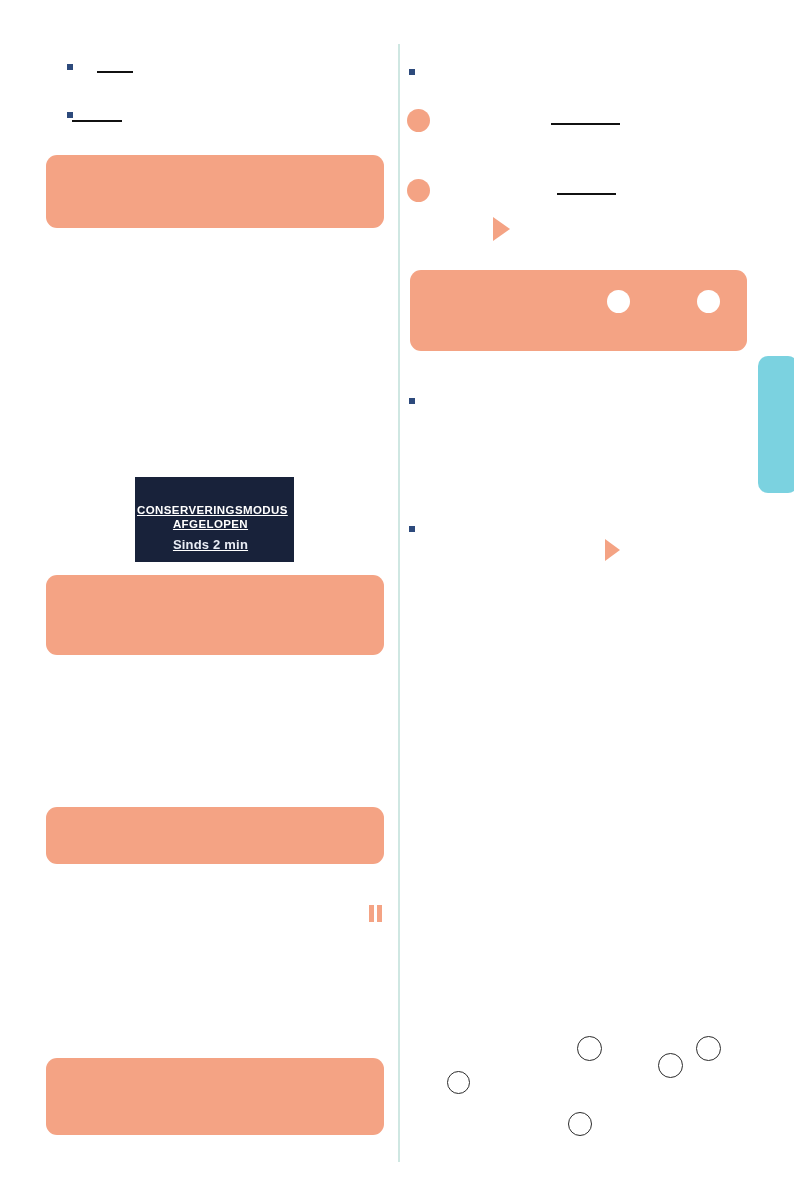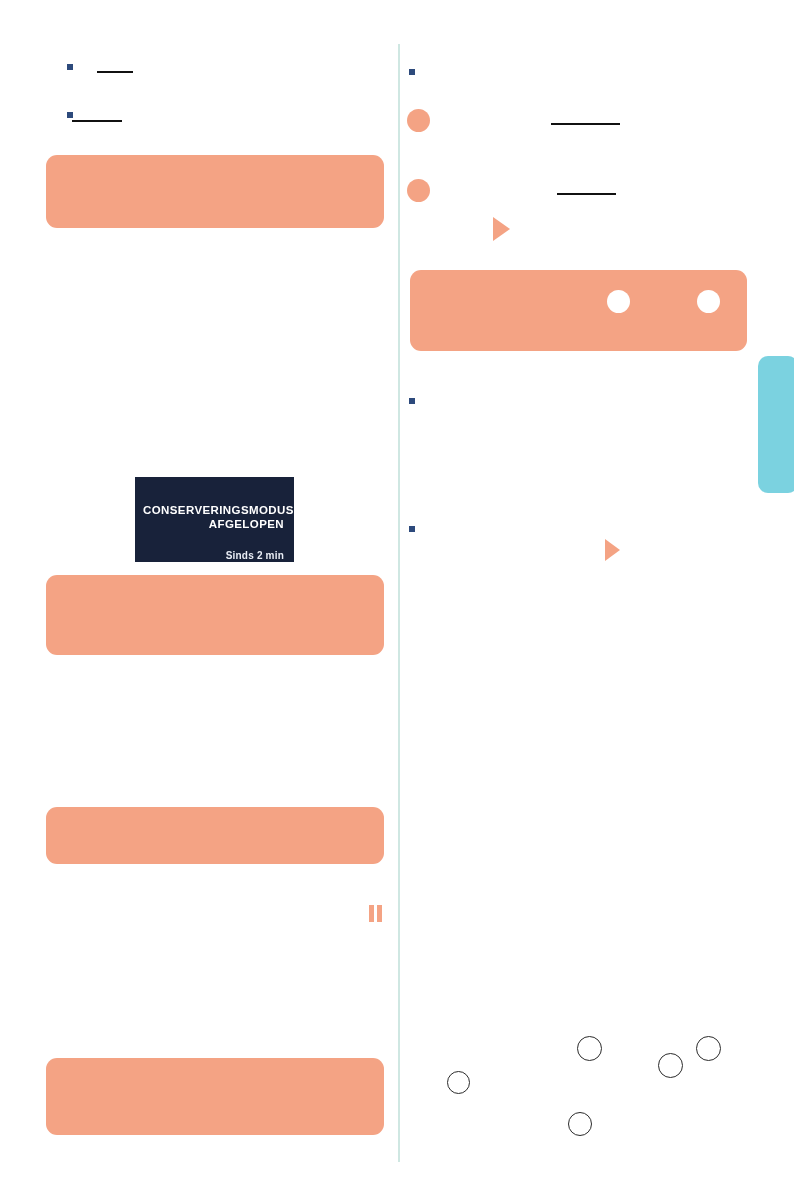--- a/index.html
+++ b/index.html
@@ -25,34 +25,35 @@
   .divider{position:absolute;background:#cfe7e2;}
   .side-tab{position:absolute;background:#7bd2e0;border-radius:10px;}
   .pause{position:absolute;display:flex;gap:3px;}
   .pause span{display:block;width:5px;height:17px;background:#f4a384;}
 
   
   .card{
     position:absolute;
     background:#18223a;
     color:#ffffff;
-    text-align:right;
+    text-align:center;
     box-sizing:border-box;
-    padding:26px 10px 10px 8px;
+    padding:26px 10px 10px 2px;
+    text-decoration:underline;
   }
   .card-title{
     font-size:11.5px;
     font-weight:bold;
     letter-spacing:.4px;
     line-height:14px;
     text-transform:uppercase;
   }
   .card-sub{
-    margin-top:19px;
-    font-size:10px;
+    margin-top:6px;
+    font-size:13px;
     font-weight:bold;
     letter-spacing:.2px;
     color:#e9edf5;
   }
 </style>
 </head>
 <body>
 
 <div class="page">
 

